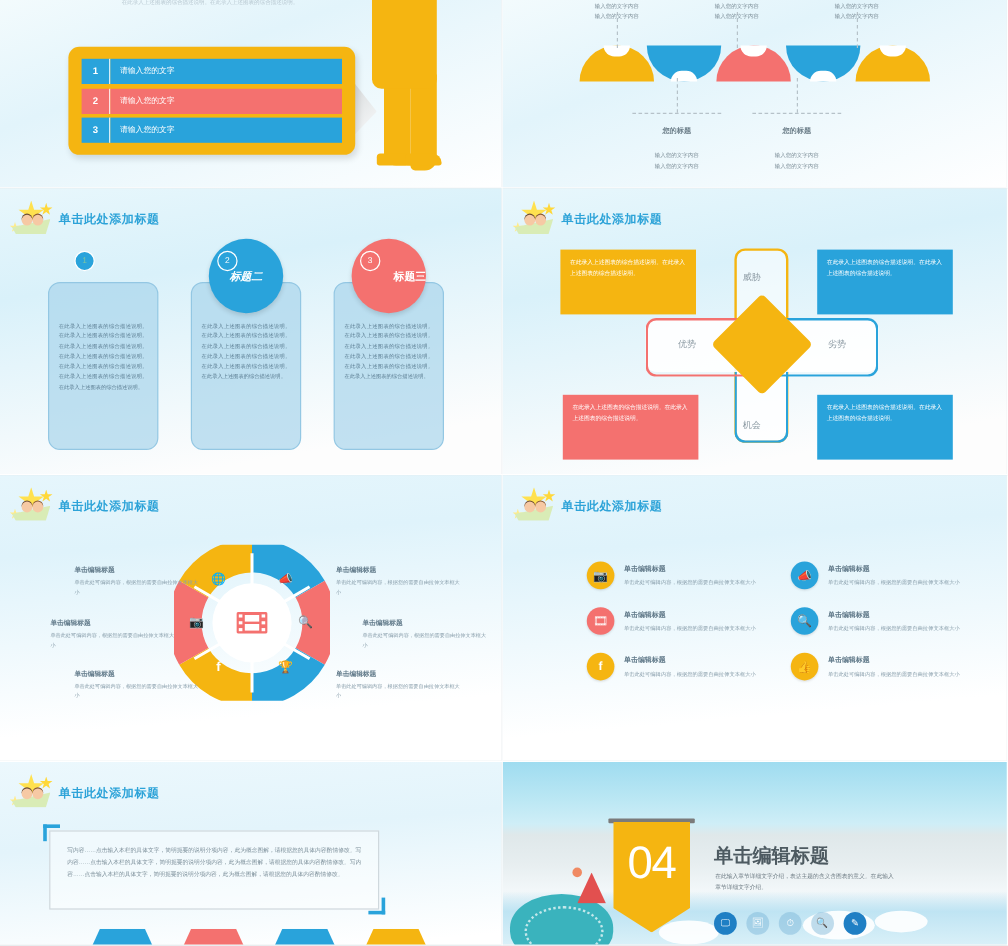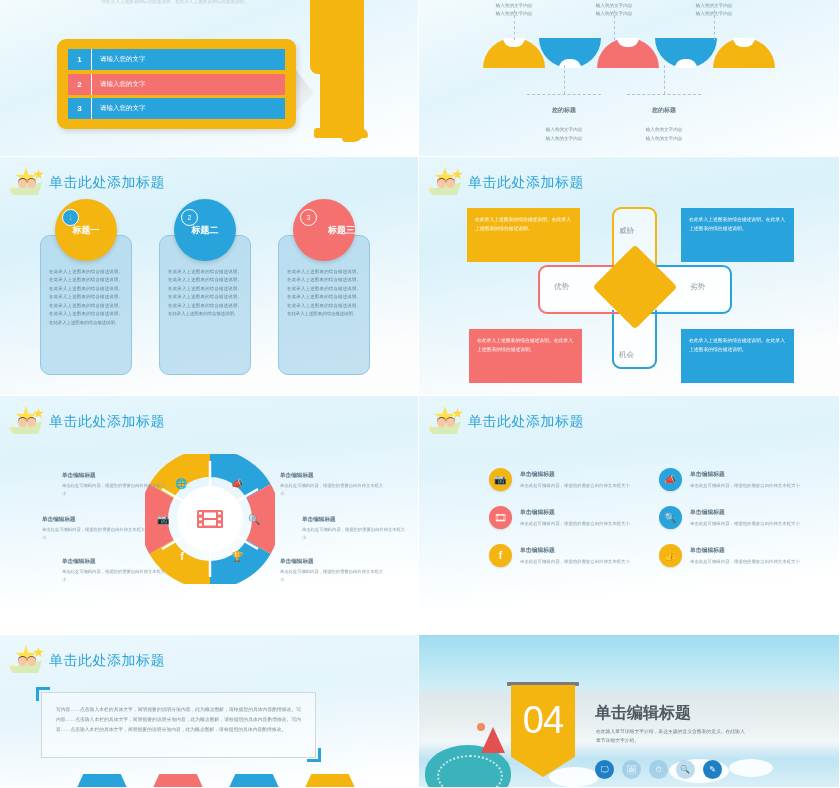--- a/index.html
+++ b/index.html
@@ -39,21 +39,21 @@
   .kids .s3 { width:9px; height:9px; left:2px; top:20px; background:#ffeb8a;
       clip-path: polygon(50% 0%,61% 35%,98% 35%,68% 57%,79% 91%,50% 70%,21% 91%,32% 57%,2% 35%,39% 35%); }
   .kids .plane { position:absolute; left:4px; top:16px; width:32px; height:14px;
       background:#d9ecb6; clip-path: polygon(0% 60%,100% 10%,88% 100%,10% 100%); }
   .kids .head { position:absolute; width:9px; height:9px; border-radius:50%; background:#f6c9a4; top:14px; }
   .kids .h1 { left:12px; } .kids .h2 { left:21px; }
   .kids .hair { position:absolute; width:9px; height:5px; border-radius:5px 5px 0 0; background:#6b4b32; top:13px; }
   .kids .hr1 { left:12px; } .kids .hr2 { left:21px; background:#8a5b38; }
 
   .slide-title {
-    font-size:14px; font-weight:normal; color:#2da3d8; letter-spacing:.5px;
+    font-size:10px; font-weight:bold; color:#2da3d8; letter-spacing:.5px;
     margin-left:3px; white-space:nowrap;
   }
 
   
   .topcut { position:absolute; top:-2px; left:60px; width:230px; font-size:4.6px;
     color:#b9c9d2; line-height:1.9; text-align:center; }
   .yellowbox { position:absolute; left:57px; top:39px; width:239px; height:90px;
     background:#f5b511; border-radius:9px; padding:10px 11px;
     display:flex; flex-direction:column; justify-content:space-between;
     box-shadow:2px 3px 5px rgba(0,0,0,.12); }
@@ -283,24 +283,21 @@
     <div class="circ-card" style="left:40px;">
       <p>在此录入上述图表的综合描述说明。在此录入上述图表的综合描述说明。在此录入上述图表的综合描述说明。在此录入上述图表的综合描述说明。在此录入上述图表的综合描述说明。在此录入上述图表的综合描述说明。在此录入上述图表的综合描述说明。</p>
     </div>
     <div class="circ-card" style="left:159px;">
       <p>在此录入上述图表的综合描述说明。在此录入上述图表的综合描述说明。在此录入上述图表的综合描述说明。在此录入上述图表的综合描述说明。在此录入上述图表的综合描述说明。在此录入上述图表的综合描述说明。</p>
     </div>
     <div class="circ-card" style="left:278px;">
       <p>在此录入上述图表的综合描述说明。在此录入上述图表的综合描述说明。在此录入上述图表的综合描述说明。在此录入上述图表的综合描述说明。在此录入上述图表的综合描述说明。在此录入上述图表的综合描述说明。</p>
     </div>
 
-    <div class="big-circ" style="left:55px;  background:#f5b511;">
-        <span>标题一</span>
-      </div>
-    <div class="big-circ" style="left:174px; background:#29a3db;">
+    <div class="big-circ" style="left:174px; background:#29a3db;font-style:italic;">
         <span>标题二</span>
       </div>
     <div class="big-circ" style="left:293px; background:#f4716f;justify-content:flex-end;">
         <span>标题三</span>
       </div>
 
     <div class="num-badge grn" style="left:62px;">1</div>
     <div class="num-badge" style="left:181px;">2</div>
     <div class="num-badge alt" style="left:300px;">3</div>
   </div>
@@ -323,21 +320,21 @@
     <div class="sw-box" style="left:48px;  top:51px; background:#f5b511;">在此录入上述图表的综合描述说明。在此录入上述图表的综合描述说明。</div>
     <div class="sw-box" style="left:262px; top:51px; background:#29a3db;">在此录入上述图表的综合描述说明。在此录入上述图表的综合描述说明。</div>
     <div class="sw-box" style="left:50px;  top:172px; background:#f4716f;">在此录入上述图表的综合描述说明。在此录入上述图表的综合描述说明。</div>
     <div class="sw-box" style="left:262px; top:172px; background:#29a3db;">在此录入上述图表的综合描述说明。在此录入上述图表的综合描述说明。</div>
 
     <div class="sw-cross-v"></div>
     <div class="sw-vbot"></div>
     <div class="sw-cross-h"></div>
 
     <div class="sw-lbl" style="left:200px; top:69px;">威胁</div>
-    <div class="sw-lbl" style="left:135px; top:125px;">优势</div>
+    <div class="sw-lbl" style="left:146px; top:125px;">优势</div>
     <div class="sw-lbl" style="left:271px; top:125px;">劣势</div>
     <div class="sw-lbl" style="left:200px; top:193px;">机会</div>
 
     <div class="sw-diamond"></div>
   </div>
 
   <div class="slide r3">
     <div class="hdr">
       <div class="kids">
         <div class="star s1"></div>

